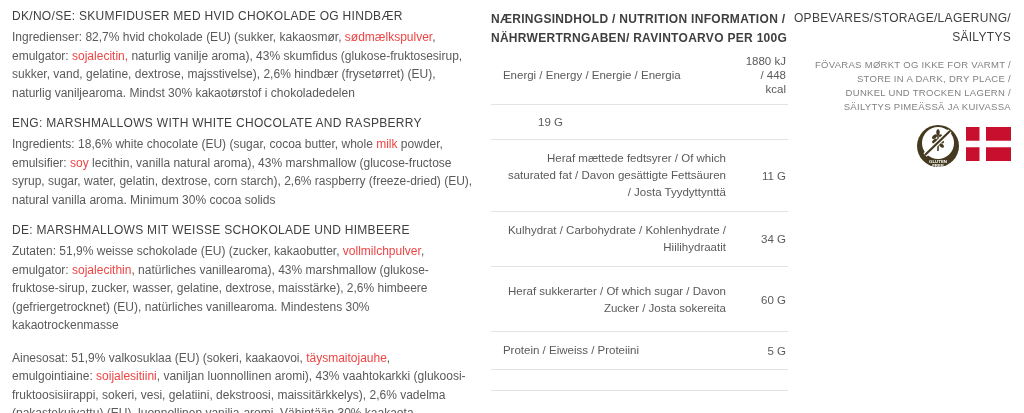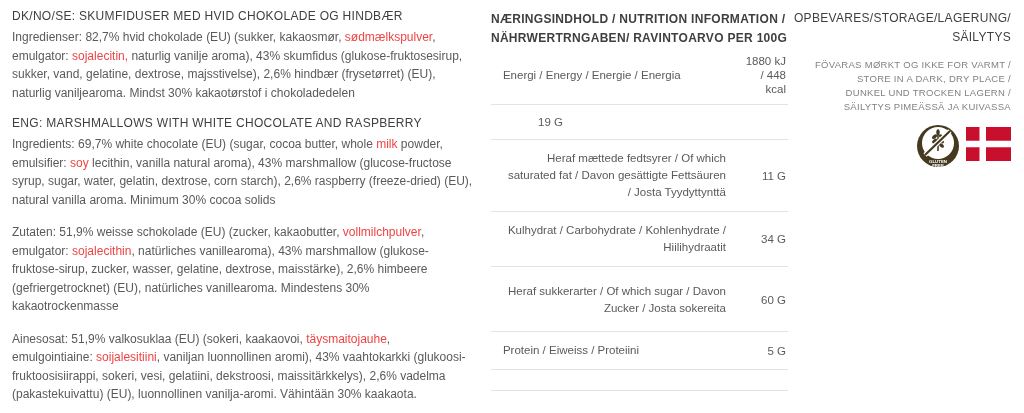--- a/index.html
+++ b/index.html
@@ -67,24 +67,25 @@
 
   <div class="col-ingredients">
 
     <div class="ing-section">
       <div class="ing-heading">DK/NO/SE: SKUMFIDUSER MED HVID CHOKOLADE OG HINDBÆR</div>
       <div class="ing-body"><span>Ingredienser: 82,7% hvid chokolade (EU) (sukker, kakaosmør, </span><b>sødmælkspulver</b><span>, emulgator: </span><b>sojalecitin,</b><span> naturlig vanilje aroma), 43% skumfidus (glukose-fruktosesirup, sukker, vand, gelatine, dextrose, majsstivelse), 2,6% hindbær (frysetørret) (EU), naturlig vaniljearoma. Mindst 30% kakaotørstof i chokoladedelen</span></div>
     </div>
 
     <div class="ing-section">
       <div class="ing-heading">ENG: MARSHMALLOWS WITH WHITE CHOCOLATE AND RASPBERRY</div>
-      <div class="ing-body"><span>Ingredients: 69,7% white chocolate (EU) (sugar, cocoa butter, whole </span><b>milk</b><span> powder, emulsifier: </span><b>soy</b><span> lecithin, vanilla natural aroma), 43% marshmallow (glucose-fructose syrup, sugar, water, gelatin, dextrose, corn starch), 2,6% raspberry (freeze-dried) (EU), natural vanilla aroma. Minimum 30% cocoa solids</span></div>
+      <div class="ing-body"><span>Ingredients: 18,6% white chocolate (EU) (sugar, cocoa butter, whole </span><b>milk</b><span> powder, emulsifier: </span><b>soy</b><span> lecithin, vanilla natural aroma), 43% marshmallow (glucose-fructose syrup, sugar, water, gelatin, dextrose, corn starch), 2,6% raspberry (freeze-dried) (EU), natural vanilla aroma. Minimum 30% cocoa solids</span></div>
     </div>
 
     <div class="ing-section">
+      <div class="ing-heading">DE: MARSHMALLOWS MIT WEISSE SCHOKOLADE UND HIMBEERE</div>
       <div class="ing-body"><span>Zutaten: 51,9% weisse schokolade (EU) (zucker, kakaobutter, </span><b>vollmilchpulver</b><span>, emulgator: </span><b>sojalecithin</b><span>, natürliches vanillearoma), 43% marshmallow (glukose-fruktose-sirup, zucker, wasser, gelatine, dextrose, maisstärke), 2,6% himbeere (gefriergetrocknet) (EU), natürliches vanillearoma. Mindestens 30% kakaotrockenmasse</span></div>
     </div>
 
     <div class="ing-section">
       <div class="ing-body"><span>Ainesosat: 51,9% valkosuklaa (EU) (sokeri, kaakaovoi, </span><b>täysmaitojauhe</b><span>, emulgointiaine: </span><b>soijalesitiini</b><span>, vaniljan luonnollinen aromi), 43% vaahtokarkki (glukoosi-fruktoosisiirappi, sokeri, vesi, gelatiini, dekstroosi, maissitärkkelys), 2,6% vadelma (pakastekuivattu) (EU), luonnollinen vanilja-aromi. Vähintään 30% kaakaota.</span></div>
     </div>
 
   </div>
 
   <div class="col-nutrition">

